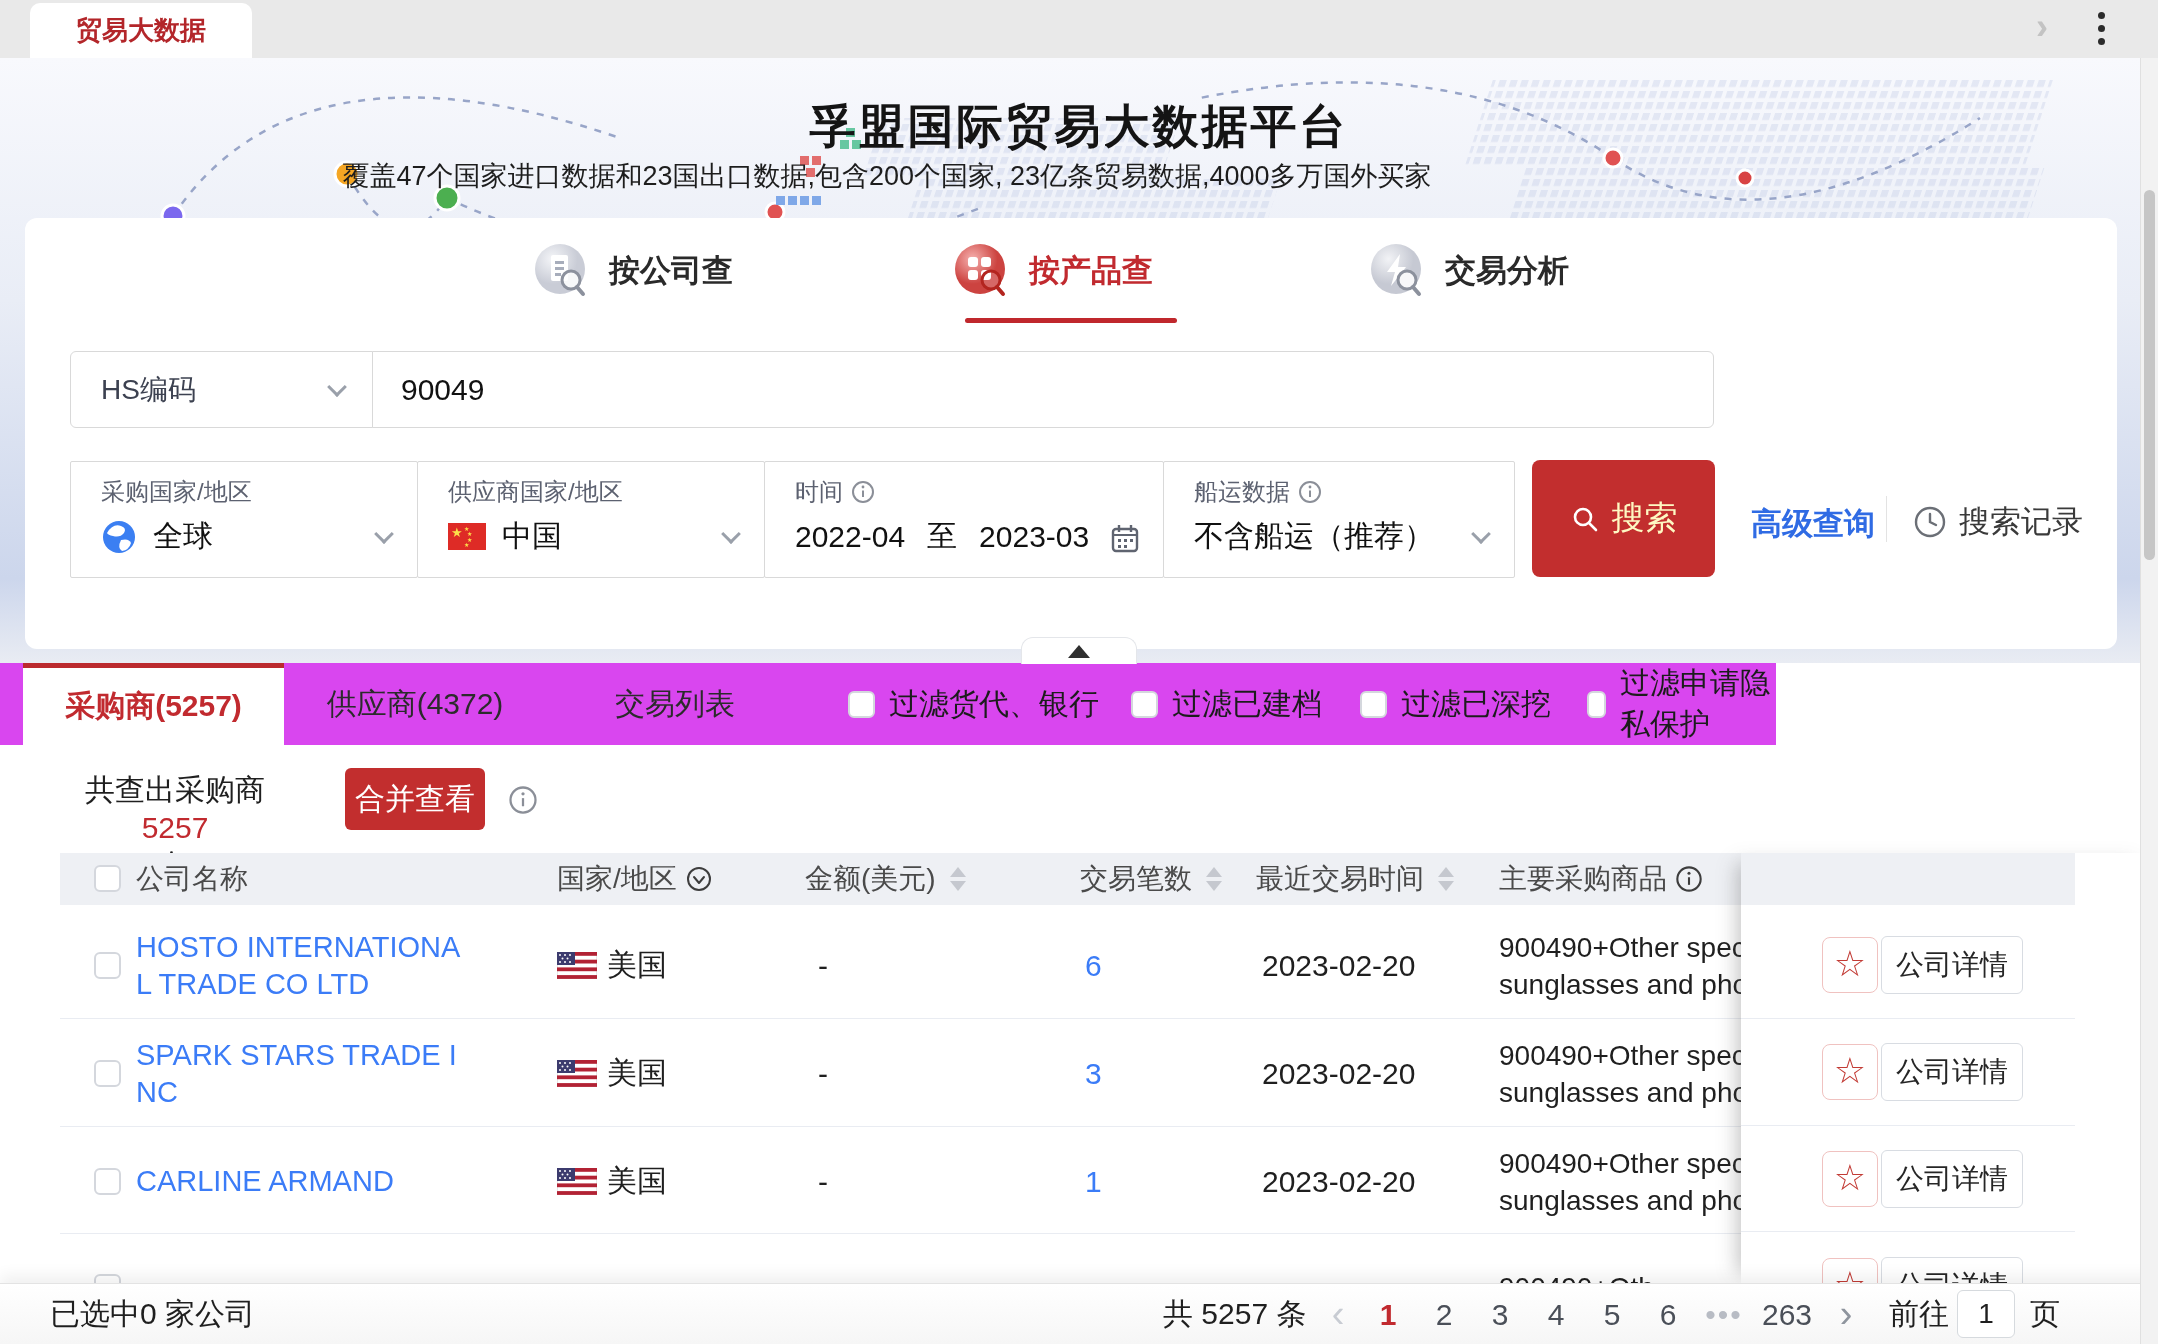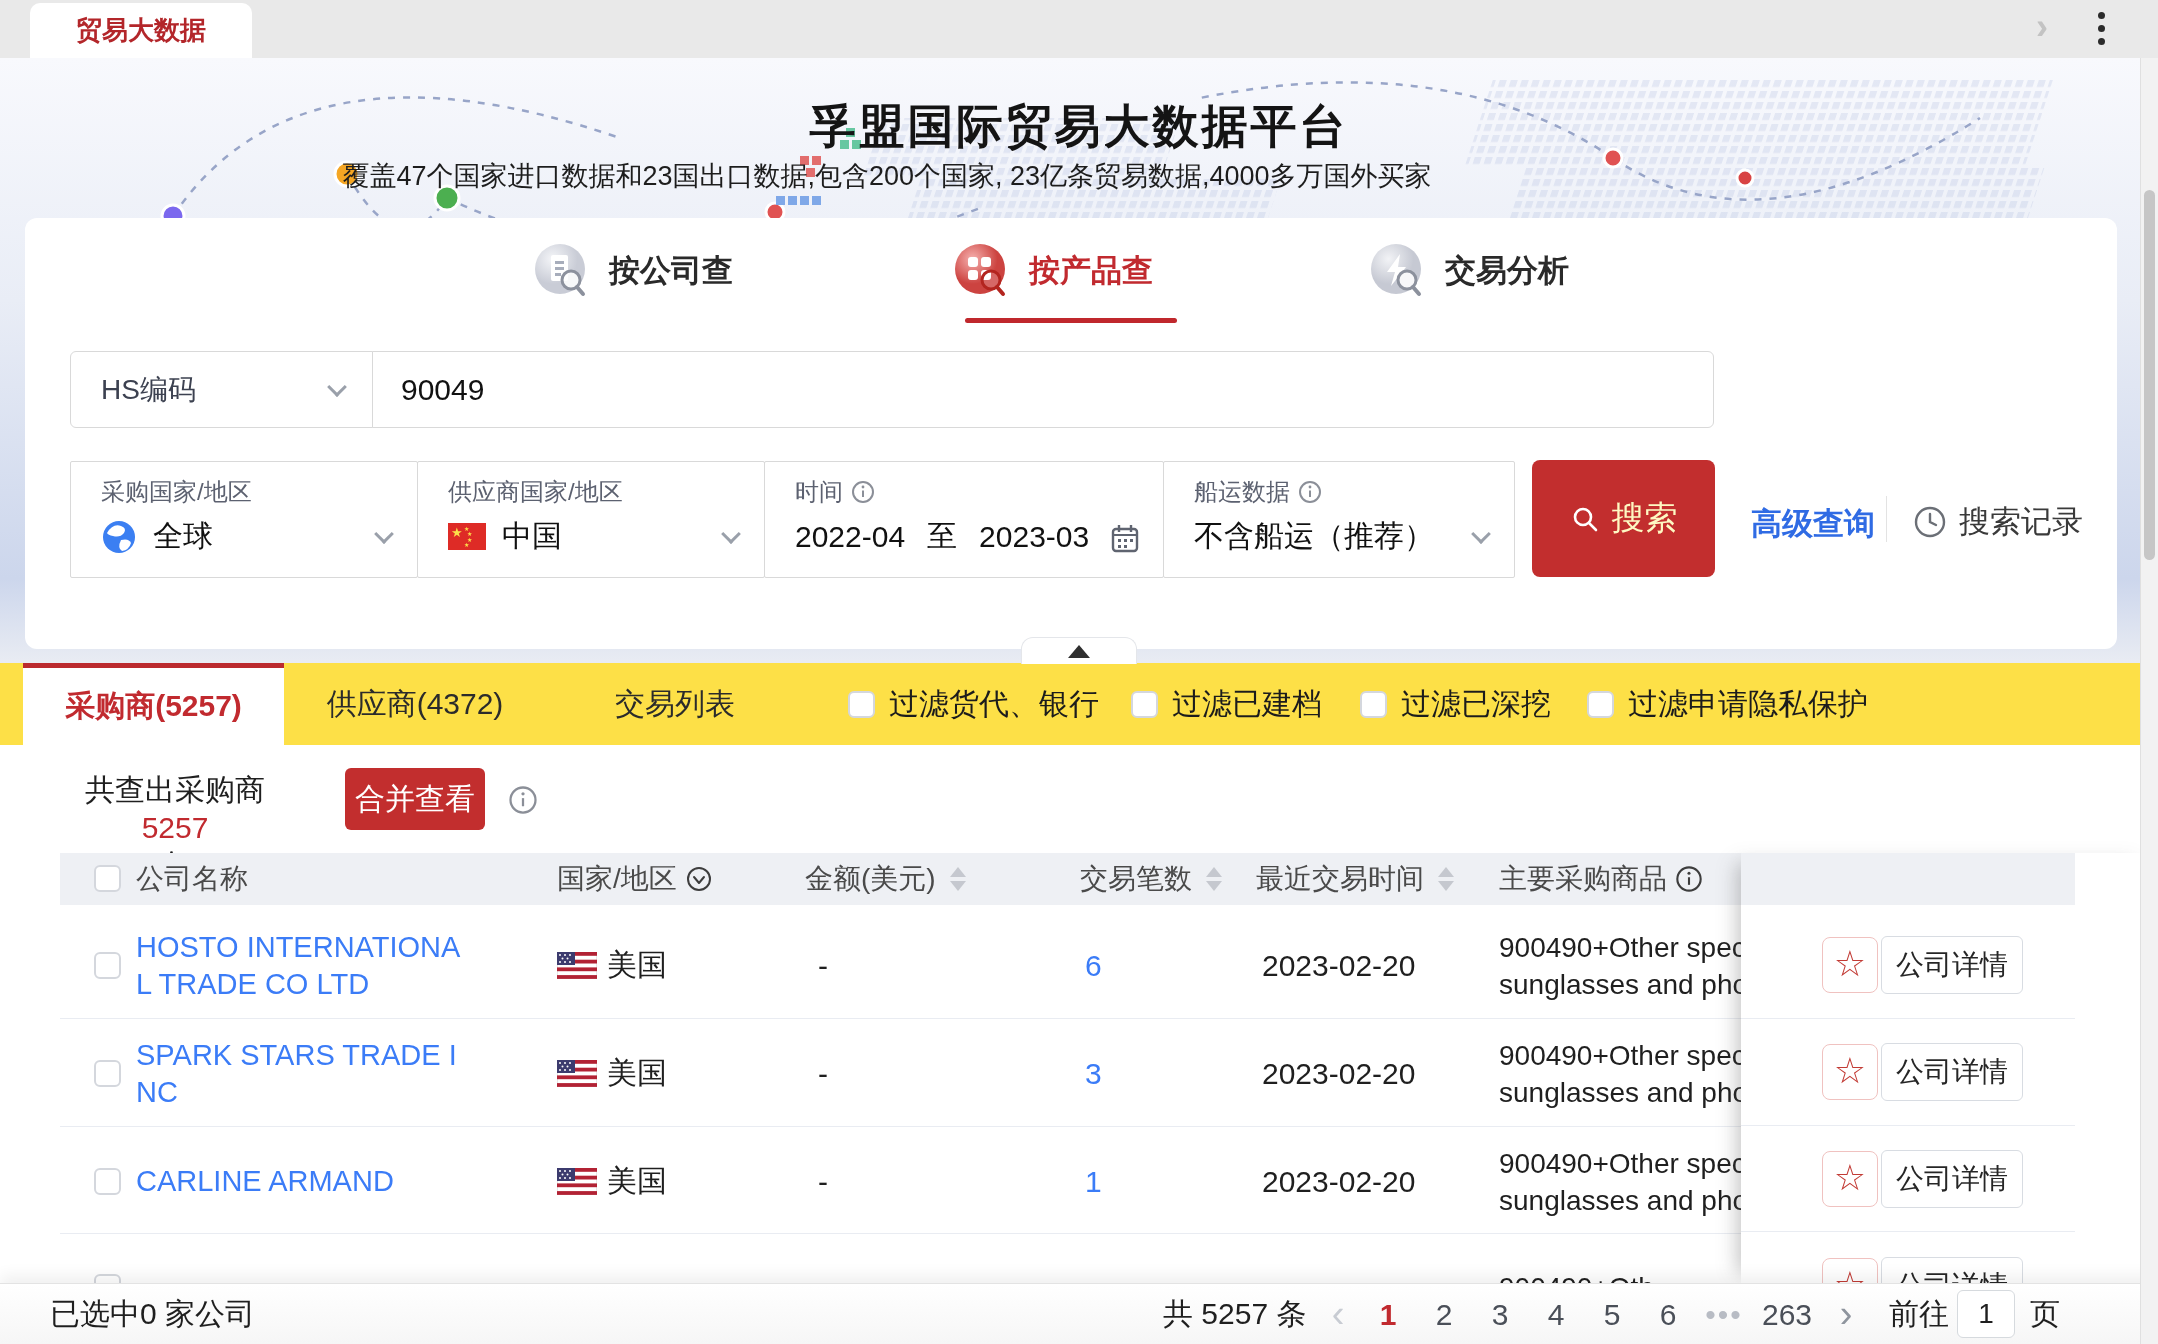--- a/index.html
+++ b/index.html
@@ -60,21 +60,21 @@
     font-size:31px;color:#3a3a3a;cursor:pointer;}
 
   
   .collapse-tab{position:absolute;left:1021px;top:637px;width:116px;height:27px;background:#fff;
     border:1px solid #e4e6ea;border-bottom:none;border-radius:12px 12px 0 0;
     display:flex;align-items:center;justify-content:center;cursor:pointer;z-index:3;}
   .collapse-tab .tri{width:0;height:0;border-left:11px solid transparent;border-right:11px solid transparent;
     border-bottom:13px solid #2f2f2f;}
 
   
-  .tabs-bar{position:absolute;left:0;top:663px;width:2158px;height:82px;background:#fde047;}
+  .tabs-bar{position:absolute;left:0;top:663px;width:1776px;height:82px;background:#d946ef;}
   .rtab{position:absolute;top:0;height:82px;display:flex;align-items:center;justify-content:center;
     font-size:30px;color:#2b2b2b;cursor:pointer;}
   .rtab.active{left:23px;width:261px;background:#fff;border-top:5px solid #bb2a2e;color:#c12a2f;font-weight:bold;}
   .rtab.t2{left:300px;width:230px;}
   .rtab.t3{left:580px;width:190px;}
   .chk{position:absolute;top:0;height:82px;display:flex;align-items:center;gap:14px;cursor:pointer;}
   .chk-box{width:27px;height:27px;background:#fff;border:2px solid #d4d7dd;border-radius:6px;}
   .chk .lbl{font-size:30px;color:#1c1c1c;}
 
   

